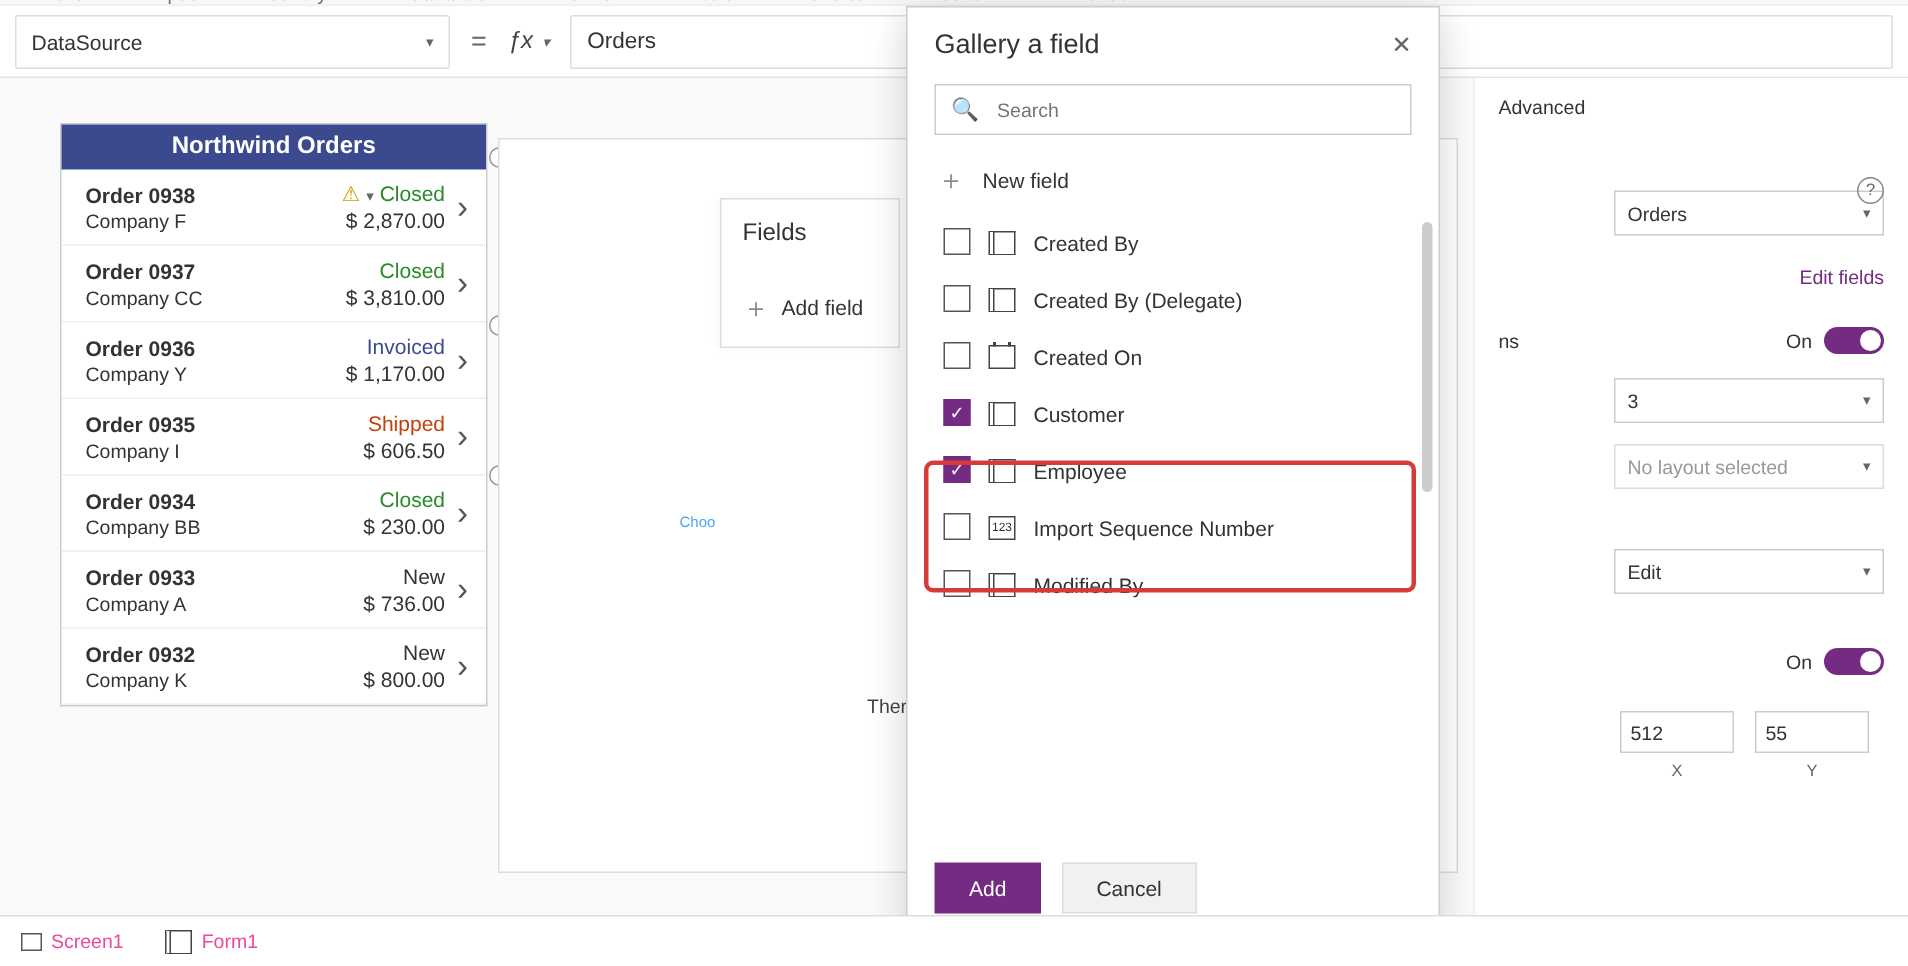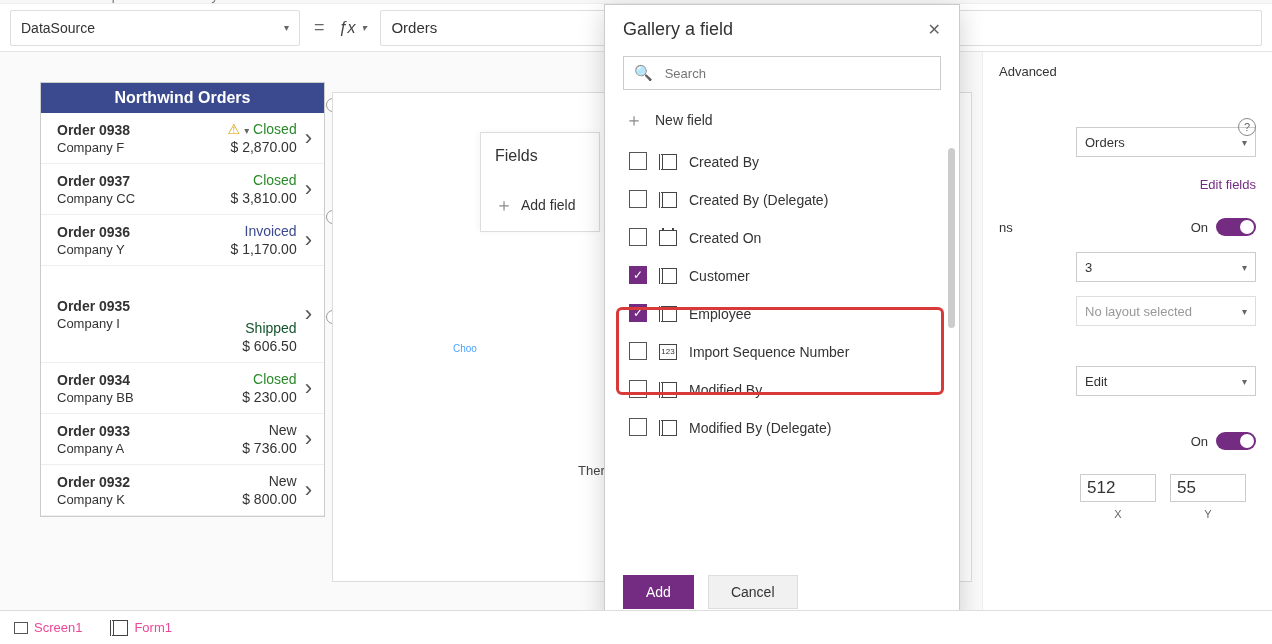--- a/index.html
+++ b/index.html
@@ -16,21 +16,21 @@
   .gallery { position:absolute; left:40px; top:30px; width:285px; background:#fff; border:1px solid #ccc; }
   .gallery-header { background:#3b4a8f; color:#fff; text-align:center; padding:6px 0; font-size:16px; font-weight:600; }
   .order-row { display:flex; align-items:center; padding:8px 12px 8px 16px; border-bottom:1px solid #eee; position:relative; }
   .order-left { flex:1; }
   .order-title { font-weight:600; font-size:14px; }
   .order-company { font-size:13px; color:#333; margin-top:2px; }
   .order-right { text-align:right; min-width:80px; }
   .status { font-size:14px; font-weight:500; }
   .st-closed { color:#2a8a2a; }
   .st-invoiced { color:#3b4a8f; }
-  .st-shipped { color:#14532d;margin-top:46px; }
+  .st-shipped { color:#c2410c; }
   .st-new { color:#333; }
   .amount { font-size:14px; color:#333; margin-top:2px; }
   .chev { font-size:22px; color:#555; padding-left:8px; }
   .warn-ico { color:#d89b00; font-size:14px; margin-right:4px; }
   .handle { position:absolute; width:14px; height:14px; background:#fff; border:1px solid #999; border-radius:50%; }
   .form-placeholder { position:absolute; left:332px; top:40px; width:640px; height:490px; background:#fff; border:1px solid #ddd; }
   .choose-txt { color:#4aa3ff; font-size:10px; position:absolute; left:120px; top:250px; }
   .there-txt { position:absolute; left:245px; top:370px; font-size:13px; color:#444; }
   .fields-panel { position:absolute; left:480px; top:80px; width:120px; background:#fff; border:1px solid #ddd; padding:14px 14px; box-shadow:-2px 0 6px rgba(0,0,0,0.04);}
   .fields-title { font-size:16px; color:#333; margin-bottom:28px; }
@@ -39,21 +39,21 @@
   .right-panel { position:absolute; right:0; top:52px; width:290px; height:592px; background:#fff; border-left:1px solid #eee; padding:0 16px; }
   .rp-tab { font-size:13px; color:#333; padding:12px 0 4px 0; }
   .qicon { position:absolute; right:16px; top:66px; width:18px; height:18px; border:1px solid #888; border-radius:50%; text-align:center; font-size:11px; line-height:16px; color:#666;}
   .rp-select { width:180px; height:30px; border:1px solid #ccc; display:flex; align-items:center; justify-content:space-between; padding:0 8px; font-size:13px; margin-left:auto; margin-top:8px;}
   .rp-link { color:#742b82; font-size:13px; text-align:right; margin-top:20px; }
   .rp-row { display:flex; justify-content:space-between; align-items:center; margin-top:26px; font-size:13px; }
   .toggle { width:40px; height:18px; background:#742b82; border-radius:9px; position:relative; }
   .toggle:after { content:""; position:absolute; right:2px; top:2px; width:14px; height:14px; background:#fff; border-radius:50%; }
   .rp-dis { color:#999; border-color:#ddd; }
   .pos-row { display:flex; gap:14px; margin-top:6px; }
-  .pos-box { width:76px; height:28px; border:1px solid #ccc; display:flex; align-items:center; padding:0 6px; font-size:17px;}
+  .pos-box { width:76px; height:28px; border:1px solid #ccc; display:flex; align-items:center; padding:0 6px; font-size:13px;}
   .pos-lbl { font-size:11px; color:#666; text-align:center; width:76px; }
   .popup { position:absolute; left:604px; top:4px; width:356px; height:620px; background:#fff; border:1px solid #ccc; box-shadow:0 6px 24px rgba(0,0,0,0.18); display:flex; flex-direction:column; }
   .popup-head { display:flex; align-items:center; justify-content:space-between; padding:14px 18px 8px 18px; font-size:18px; }
   .close-x { font-size:16px; color:#666; cursor:pointer; }
   .search-box { margin:8px 18px; border:1px solid #ccc; height:34px; display:flex; align-items:center; padding:0 10px; gap:10px; }
   .search-box input { border:none; outline:none; font-size:13px; flex:1; color:#666; }
   .search-ico { color:#c77; font-size:15px; }
   .new-field { display:flex; align-items:center; gap:12px; padding:10px 20px; font-size:14px; color:#333; }
   .field-list { flex:1; overflow-y:auto; padding:0 12px 0 20px; position:relative; }
   .scrollbar-ind { position:absolute; right:4px; top:6px; width:7px; height:180px; background:#ccc; border-radius:4px; }
@@ -330,25 +330,20 @@
       <div class="field-item">
         <span class="chk"></span>
         <span class="field-ico fld-num">123</span>
         <span>Import Sequence Number</span>
       </div>
       <div class="field-item">
         <span class="chk"></span>
         <span class="field-ico fld-lookup"></span>
         <span>Modified By</span>
       </div>
-      <div class="field-item">
-        <span class="chk"></span>
-        <span class="field-ico fld-lookup"></span>
-        <span>Modified By (Delegate)</span>
-      </div>
     </div>
   <div class="popup-actions">
     <div class="btn btn-primary">
         <span>Add</span>
       </div>
     <div class="btn btn-sec">
         <span>Cancel</span>
       </div>
   </div>
 </div>

